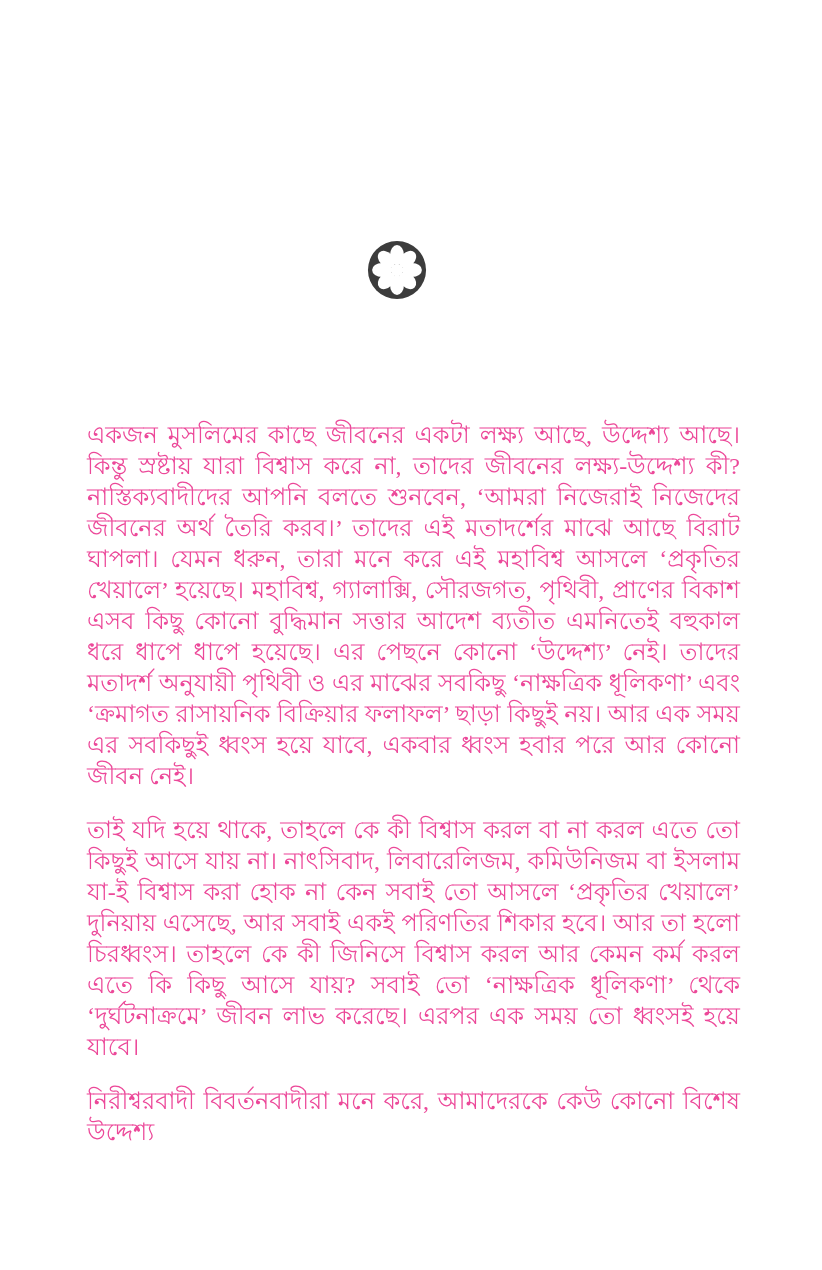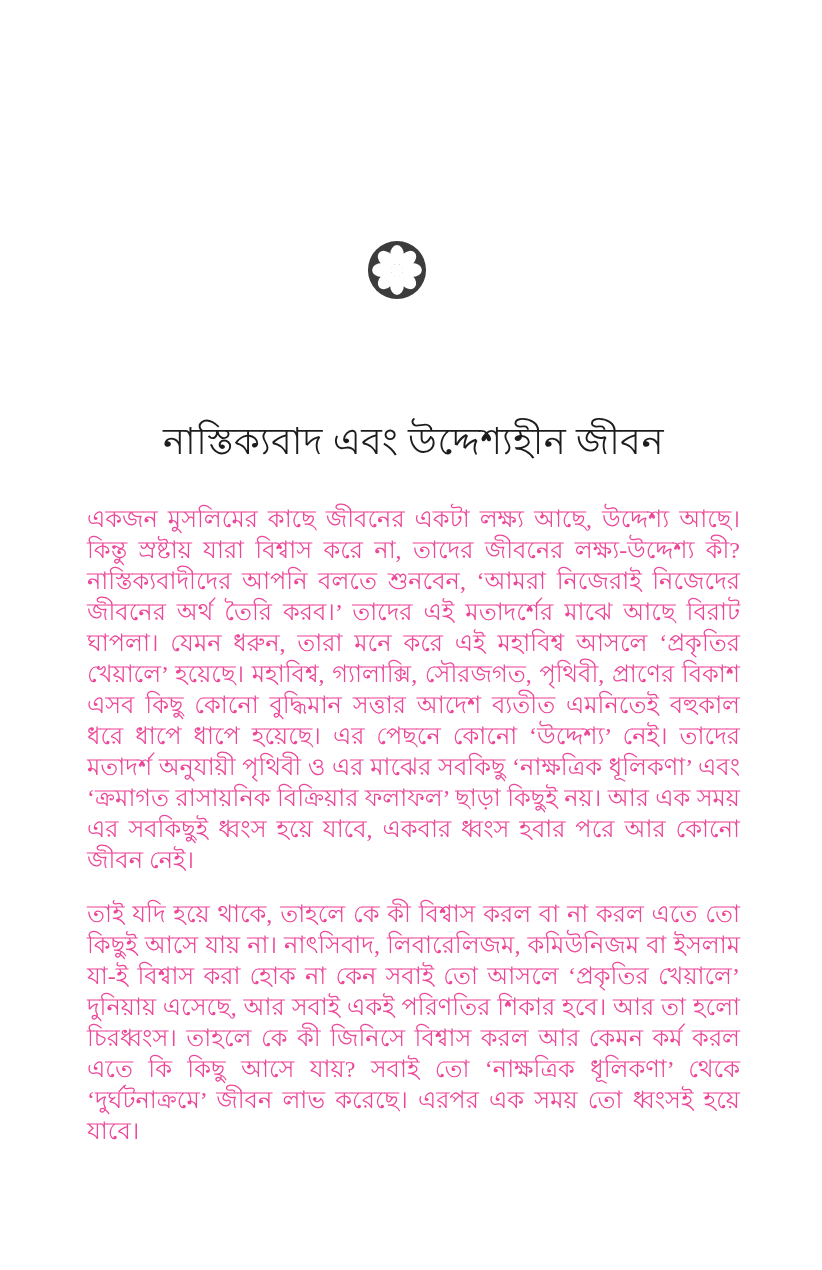--- a/index.html
+++ b/index.html
@@ -68,21 +68,21 @@
         <ellipse cx="32" cy="16.5" rx="7.2" ry="10.2" transform="rotate(180 32 32)"></ellipse>
         <ellipse cx="32" cy="16.5" rx="7.2" ry="10.2" transform="rotate(225 32 32)"></ellipse>
         <ellipse cx="32" cy="16.5" rx="7.2" ry="10.2" transform="rotate(270 32 32)"></ellipse>
         <ellipse cx="32" cy="16.5" rx="7.2" ry="10.2" transform="rotate(315 32 32)"></ellipse>
       </g>
       <circle cx="32" cy="32" r="6.5" fill="#ffffff"></circle>
     </svg>
   </div>
 
   <div class="content">
-    <h1 class="chapter-title">নাস্তিক্যবাদ এবং উদ্দেশ্যহীন জীবন</h1>
 
     <div class="body-text">
       <p>একজন মুসলিমের কাছে জীবনের একটা লক্ষ্য আছে, উদ্দেশ্য আছে। কিন্তু স্রষ্টায় যারা বিশ্বাস করে না, তাদের জীবনের লক্ষ্য-উদ্দেশ্য কী? নাস্তিক্যবাদীদের আপনি বলতে শুনবেন, ‘আমরা নিজেরাই নিজেদের জীবনের অর্থ তৈরি করব।’ তাদের এই মতাদর্শের মাঝে আছে বিরাট ঘাপলা। যেমন ধরুন, তারা মনে করে এই মহাবিশ্ব আসলে ‘প্রকৃতির খেয়ালে’ হয়েছে। মহাবিশ্ব, গ্যালাক্সি, সৌরজগত, পৃথিবী, প্রাণের বিকাশ এসব কিছু কোনো বুদ্ধিমান সত্তার আদেশ ব্যতীত এমনিতেই বহুকাল ধরে ধাপে ধাপে হয়েছে। এর পেছনে কোনো ‘উদ্দেশ্য’ নেই। তাদের মতাদর্শ অনুযায়ী পৃথিবী ও এর মাঝের সবকিছু ‘নাক্ষত্রিক ধূলিকণা’ এবং ‘ক্রমাগত রাসায়নিক বিক্রিয়ার ফলাফল’ ছাড়া কিছুই নয়। আর এক সময় এর সবকিছুই ধ্বংস হয়ে যাবে, একবার ধ্বংস হবার পরে আর কোনো জীবন নেই।</p>
       <p>তাই যদি হয়ে থাকে, তাহলে কে কী বিশ্বাস করল বা না করল এতে তো কিছুই আসে যায় না। নাৎসিবাদ, লিবারেলিজম, কমিউনিজম বা ইসলাম যা-ই বিশ্বাস করা হোক না কেন সবাই তো আসলে ‘প্রকৃতির খেয়ালে’ দুনিয়ায় এসেছে, আর সবাই একই পরিণতির শিকার হবে। আর তা হলো চিরধ্বংস। তাহলে কে কী জিনিসে বিশ্বাস করল আর কেমন কর্ম করল এতে কি কিছু আসে যায়? সবাই তো ‘নাক্ষত্রিক ধূলিকণা’ থেকে ‘দুর্ঘটনাক্রমে’ জীবন লাভ করেছে। এরপর এক সময় তো ধ্বংসই হয়ে যাবে।</p>
+      <p>নিরীশ্বরবাদী বিবর্তনবাদীরা মনে করে, আমাদেরকে কেউ কোনো বিশেষ উদ্দেশ্য</p>
     </div>
   </div>
 
 </div>
 
 </body></html>

